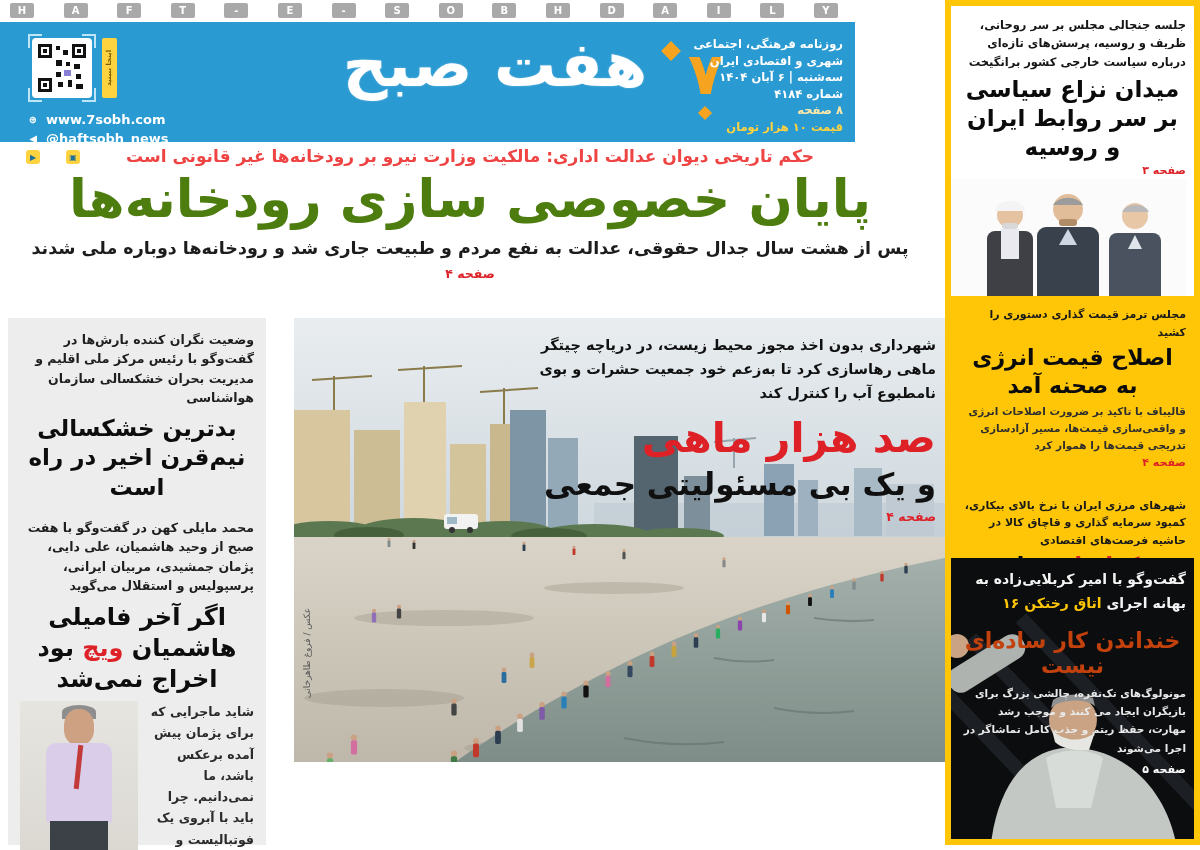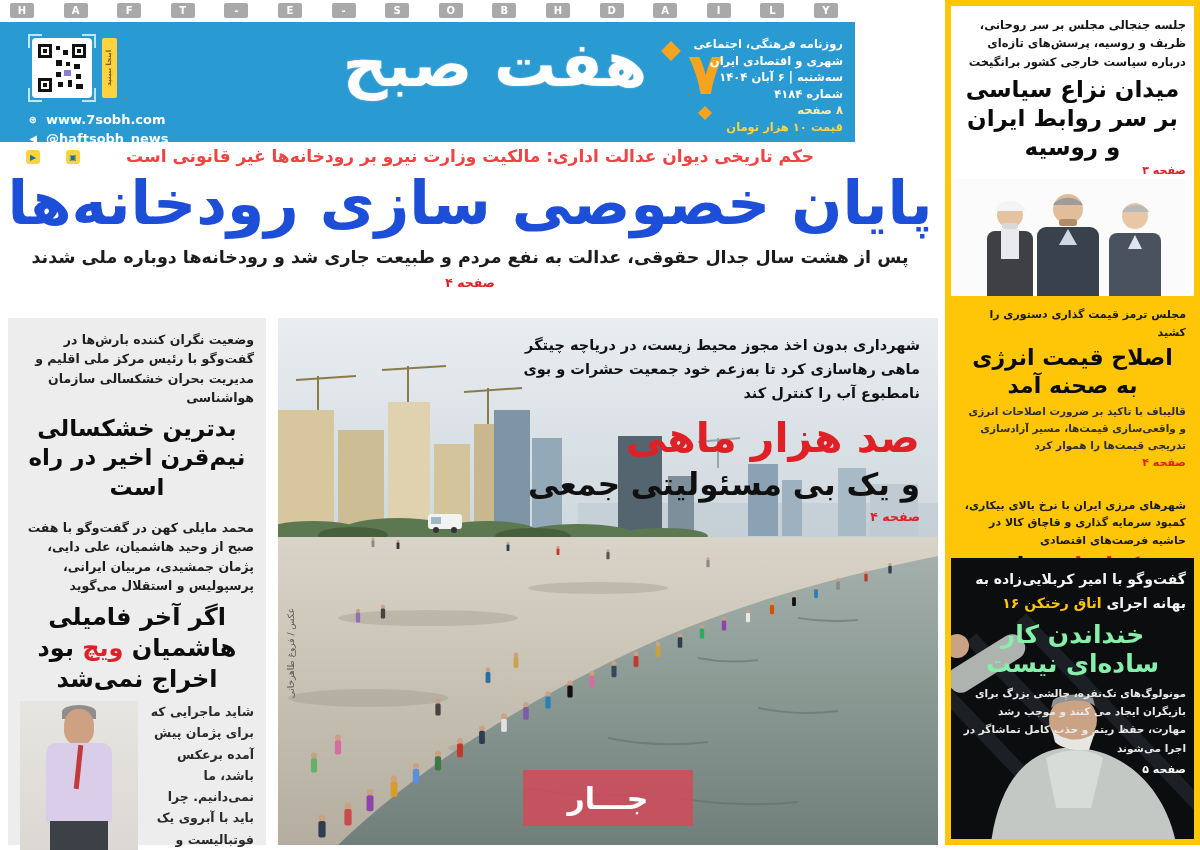--- a/index.html
+++ b/index.html
@@ -33,42 +33,42 @@
              font-size:62px;font-weight:bold;line-height:1.0;text-shadow:0 0 2px rgba(255,255,255,.4);}
   .logo-seven{position:absolute;left:688px;top:18px;font-size:58px;font-weight:bold;color:#f6a41f;}
   .logo-diamond{position:absolute;width:14px;height:14px;background:#f6a41f;transform:rotate(45deg);}
   .ld1{left:664px;top:22px;} .ld2{left:700px;top:86px;width:10px;height:10px;}
   .pub-info{position:absolute;right:12px;top:14px;width:150px;text-align:right;color:#fff;
             font-size:11.5px;font-weight:bold;line-height:16.5px;}
   .pub-info .pages{color:#ffe9a8;} .pub-info .price{color:#ffd23f;}
   
   .lead{position:absolute;left:0;top:146px;width:940px;text-align:center;}
   .lead-kicker{font-size:17px;font-weight:bold;color:#ef4444;}
-  .lead-headline{font-size:60px;font-weight:bold;color:#1d4ed8;line-height:1.12;margin-top:4px;letter-spacing:-1px;}
+  .lead-headline{font-size:52px;font-weight:bold;color:#4d7c0f;line-height:1.12;margin-top:4px;letter-spacing:-1px;}
   .lead-sub{font-size:17.5px;font-weight:bold;color:#1c1c1c;margin-top:10px;}
   .page-link{display:inline-block;font-size:12.5px;font-weight:bold;color:#dd2127;margin-top:8px;}
   
   .panel{position:absolute;left:8px;width:258px;background:#ededed;box-sizing:border-box;padding:12px 12px 8px;}
   .p-drought{top:318px;height:189px;}
   .p-football{top:506px;height:339px;padding-bottom:0;}
   .k-sm{font-size:12.5px;font-weight:bold;color:#1e1e1e;line-height:1.55;text-align:right;}
   .h-md{font-size:23px;font-weight:bold;color:#0d0d0d;line-height:1.3;text-align:center;margin-top:6px;}
   .s-sm{font-size:12px;font-weight:bold;color:#4a4a4a;line-height:1.6;text-align:right;margin-top:6px;}
   .red{color:#dd2127;}
   .fb-body{display:flex;gap:6px;margin-top:6px;align-items:flex-start;}
   .fb-text{flex:1;font-size:12.5px;font-weight:bold;color:#2a2a2a;line-height:1.7;text-align:right;}
   .mayeli-photo{position:relative;width:118px;height:188px;background:linear-gradient(#e7e5e0,#d8d5cf);
                 flex:0 0 118px;overflow:hidden;}
   .m-head{position:absolute;left:44px;top:8px;width:30px;height:36px;background:#cfa183;border-radius:46% 46% 42% 42%;}
   .m-hair{position:absolute;left:42px;top:4px;width:34px;height:14px;background:#8e8e8e;border-radius:50% 50% 0 0;}
   .m-shirt{position:absolute;left:26px;top:42px;width:66px;height:80px;background:#d9cde9;border-radius:10px 10px 4px 4px;}
   .m-lanyard{position:absolute;left:56px;top:44px;width:5px;height:44px;background:#c23a3a;transform:rotate(6deg);}
   .m-pants{position:absolute;left:30px;top:120px;width:58px;height:68px;background:#3c4148;}
   
-  .photo{position:absolute;left:278px;top:318px;width:660px;height:527px;overflow:hidden;background:#cfd8de;}
+  .photo{position:absolute;left:294px;top:318px;width:660px;height:444px;overflow:hidden;background:#cfd8de;}
   .photo svg{position:absolute;left:0;top:0;}
   .ph-overlay{position:absolute;right:18px;top:16px;width:420px;text-align:right;z-index:2;}
   .ph-kicker{font-size:14.5px;font-weight:bold;color:#111;line-height:1.65;}
   .ph-red{font-size:41px;font-weight:bold;color:#dd2127;margin-top:10px;line-height:1.1;}
   .ph-black{font-size:31px;font-weight:bold;color:#101010;margin-top:6px;line-height:1.1;}
   .ph-credit{position:absolute;left:-62px;top:330px;width:150px;transform:rotate(-90deg);
              font-size:9px;color:#5a5a5a;text-align:center;z-index:2;}
   .watermark{position:absolute;left:245px;top:452px;width:170px;height:56px;background:rgba(214,72,88,.82);
              z-index:2;display:flex;align-items:center;justify-content:center;color:#fff;
              font-size:30px;font-weight:bold;letter-spacing:2px;}
@@ -84,21 +84,21 @@
   .rc-yellow{height:262px;box-sizing:border-box;background:#ffc608;padding:10px 8px 0;}
   .y-kicker{font-size:11px;font-weight:bold;color:#191919;line-height:1.6;text-align:right;}
   .y-headline{font-size:22px;font-weight:bold;color:#0b0b0b;line-height:1.25;text-align:center;margin-top:3px;}
   .y-sub{font-size:10.5px;font-weight:bold;color:#2e2e2e;line-height:1.6;text-align:right;margin-top:4px;}
   .y-page{font-size:11px;font-weight:bold;color:#dd2127;text-align:right;margin-top:2px;}
   .koolbar{margin-top:28px;}
   .rc-black{flex:1;position:relative;background:#0d0d0d;overflow:hidden;}
   .rb-text{position:relative;z-index:2;padding:10px 8px 0;}
   .rb-kicker{font-size:14px;font-weight:bold;color:#f4f4f4;line-height:1.7;text-align:right;}
   .rb-kicker .hl{color:#ffc608;}
-  .rb-headline{font-size:25px;font-weight:bold;color:#86efac;text-align:center;margin-top:4px;}
+  .rb-headline{font-size:22px;font-weight:bold;color:#c2410c;text-align:center;margin-top:12px;}
   .rb-sub{font-size:10.5px;font-weight:bold;color:#e9e9e9;line-height:1.75;text-align:right;margin-top:6px;}
   .rb-page{font-size:11px;font-weight:bold;color:#fff;text-align:right;margin-top:6px;}
 </style>
 </head>
 <body>
 
 <div class="page">
 
   <div class="letter-strip">
     <span class="letter-box">H</span>

